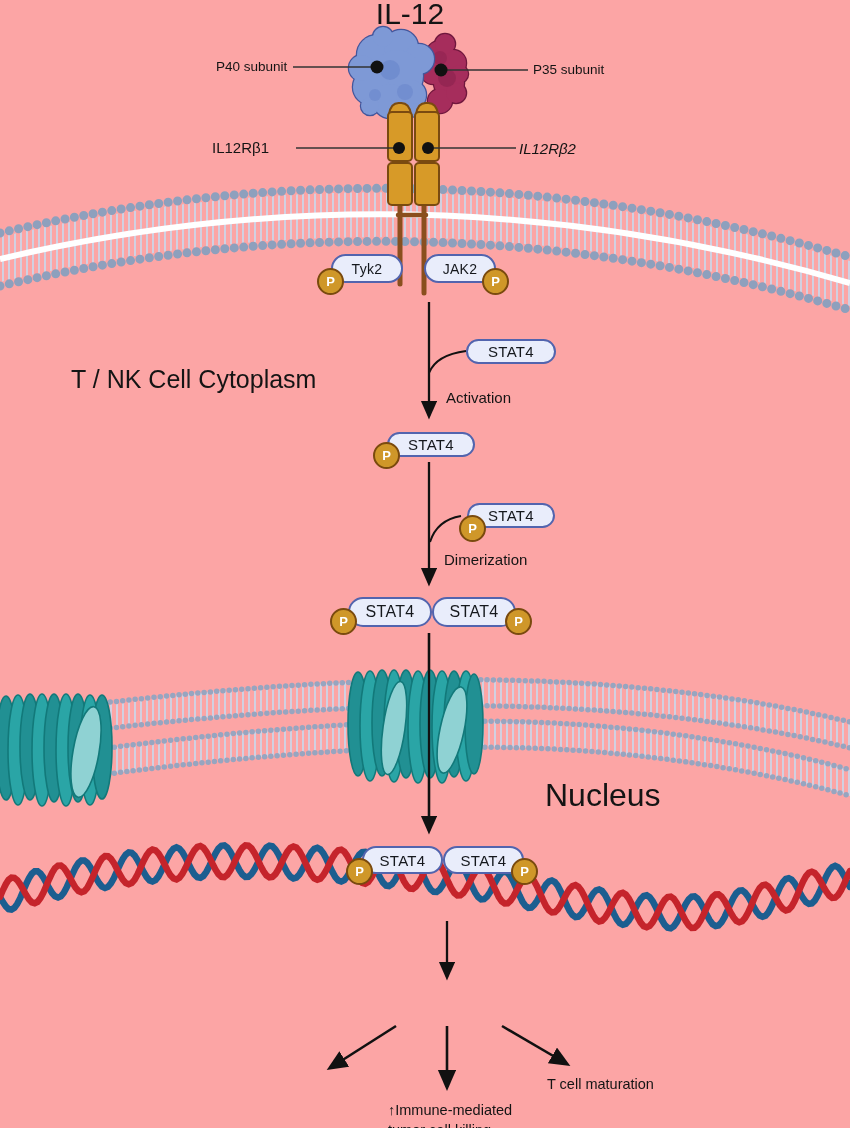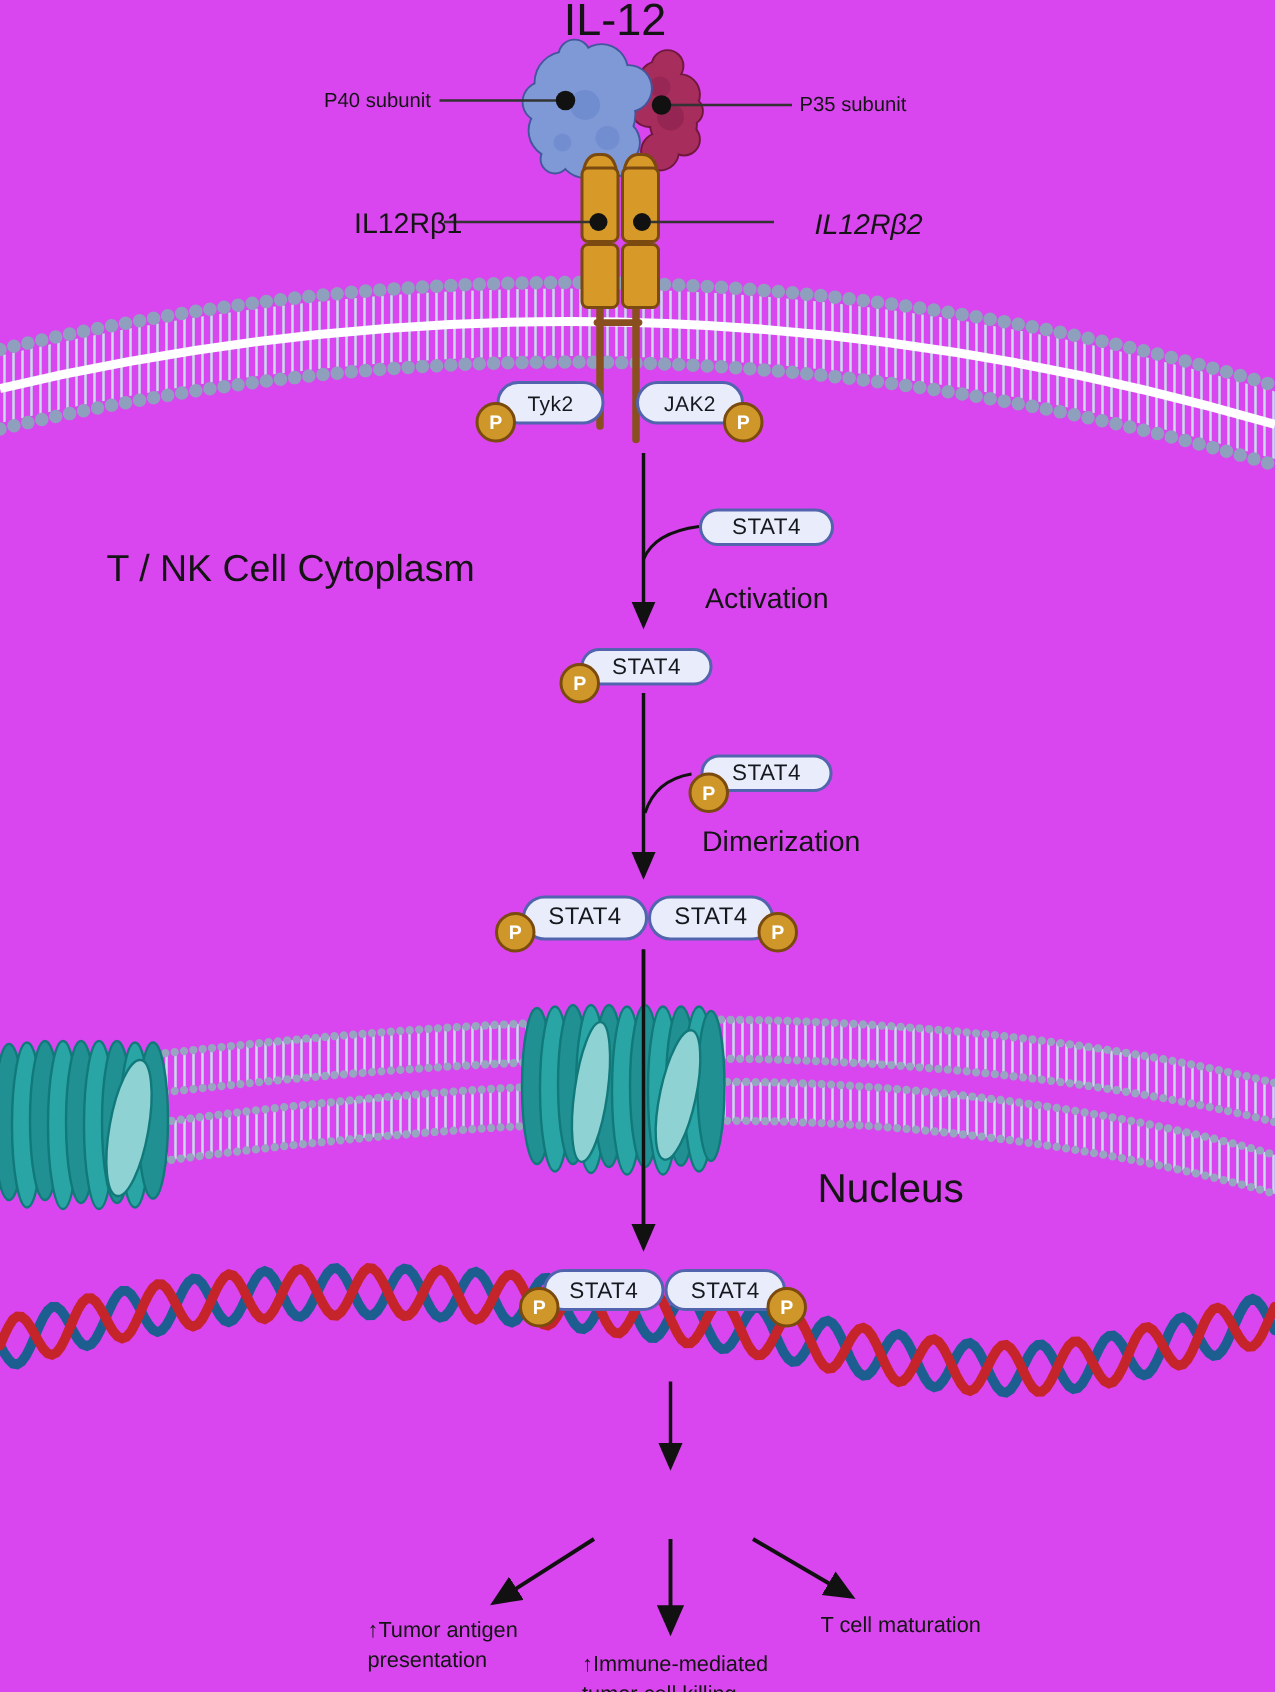--- a/index.html
+++ b/index.html
@@ -1,35 +1,35 @@
 <!DOCTYPE html>
 <html><head>
 <meta charset="utf-8">
 <style>
   html,body{margin:0;padding:0;background:#fff;}
   #canvas{
     position:relative;width:850px;height:1128px;overflow:hidden;
-    font-family:"Liberation Sans", sans-serif;color:#111;background:#d946ef;
+    font-family:"Liberation Sans", sans-serif;color:#111;background:#fca5a5;
   }
   #art{position:absolute;left:0;top:0;}
   .lbl{position:absolute;white-space:nowrap;color:#141414;}
   .pill{
     position:absolute;background:#e9edfb;border:2.5px solid #5264ae;border-radius:16px;
     display:flex;align-items:center;justify-content:center;color:#15181d;
     box-sizing:border-box;font-size:16px;letter-spacing:.3px;
   }
   .p-circle{
     position:absolute;width:27px;height:27px;border-radius:50%;
     background:#cf9729;border:2.5px solid #7a4a0e;color:#fff;
     font-size:13px;font-weight:bold;display:flex;align-items:center;justify-content:center;
     box-sizing:border-box;
   }
   .title{font-size:30px;font-weight:500;transform:translateX(-50%);}
   .big{font-size:25px;}
-  .mid{font-size:19px;margin-left:24px;}
+  .mid{font-size:15px;}
   .sm{font-size:13.5px;}
   .outcome{font-size:14.5px;line-height:1.4;white-space:nowrap;}
 </style>
 </head>
 <body>
 
 <div id="canvas">
 
   <svg id="art" width="850" height="1128" viewBox="0 0 850 1128">
     <defs>
@@ -219,32 +219,28 @@
   <div class="pill" style="left:467px;top:503px;width:88px;height:25px;font-size:15px;">STAT4</div>
   <div class="p-circle" style="left:459px;top:515px;">P</div>
 
   <div class="lbl mid" style="left:444px;top:551px;">Dimerization</div>
 
   <div class="pill" style="left:348px;top:597px;width:84px;height:30px;">STAT4</div>
   <div class="pill" style="left:432px;top:597px;width:84px;height:30px;">STAT4</div>
   <div class="p-circle" style="left:330px;top:608px;">P</div>
   <div class="p-circle" style="left:505px;top:608px;">P</div>
 
-  <div class="lbl" style="left:545px;top:777px;font-size:27px;">Nucleus</div>
+  <div class="lbl" style="left:545px;top:777px;font-size:32px;">Nucleus</div>
 
   <div class="pill" style="left:362px;top:846px;width:81px;height:28px;font-size:15px;">STAT4</div>
   <div class="pill" style="left:443px;top:846px;width:81px;height:28px;font-size:15px;">STAT4</div>
   <div class="p-circle" style="left:346px;top:858px;">P</div>
   <div class="p-circle" style="left:511px;top:858px;">P</div>
 
 
-  <div class="lbl outcome" style="left:245px;top:1077px;">
-    <div>↑Tumor antigen</div>
-    <div>presentation</div>
-  </div>
   <div class="lbl outcome" style="left:388px;top:1100px;">
     <div>↑Immune-mediated</div>
     <div>tumor cell killing</div>
   </div>
   <div class="lbl outcome" style="left:547px;top:1074px;">
     <div>T cell maturation</div>
   </div>
 
 </div>
 

